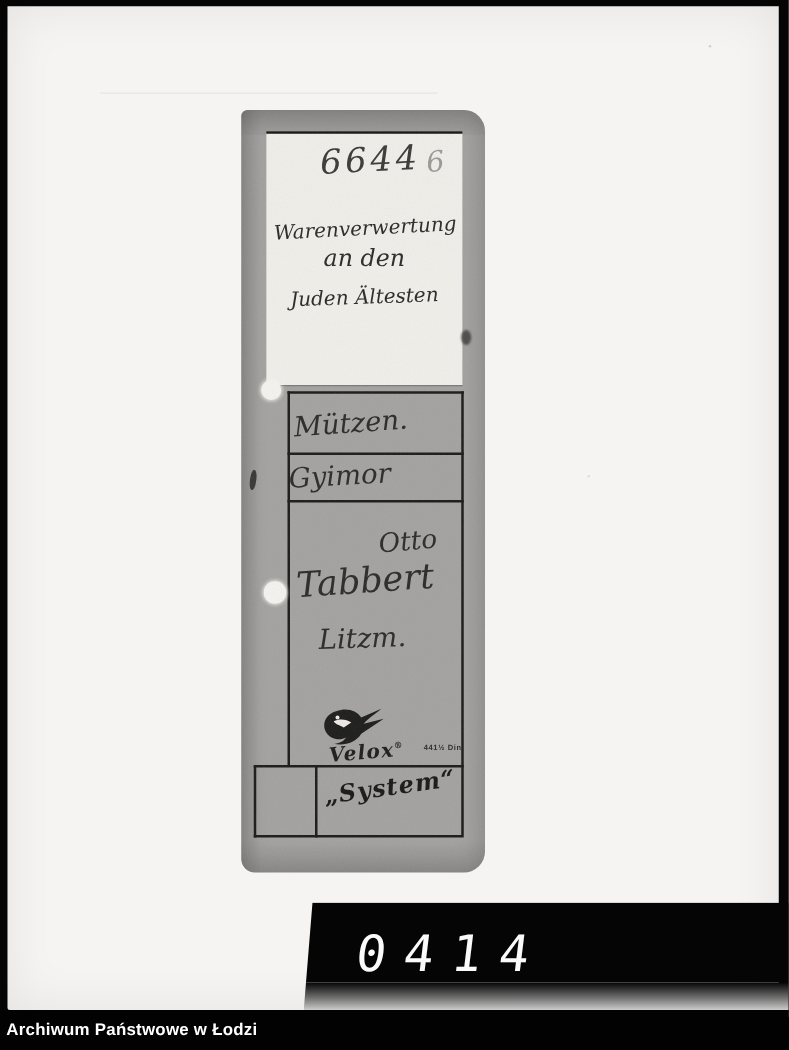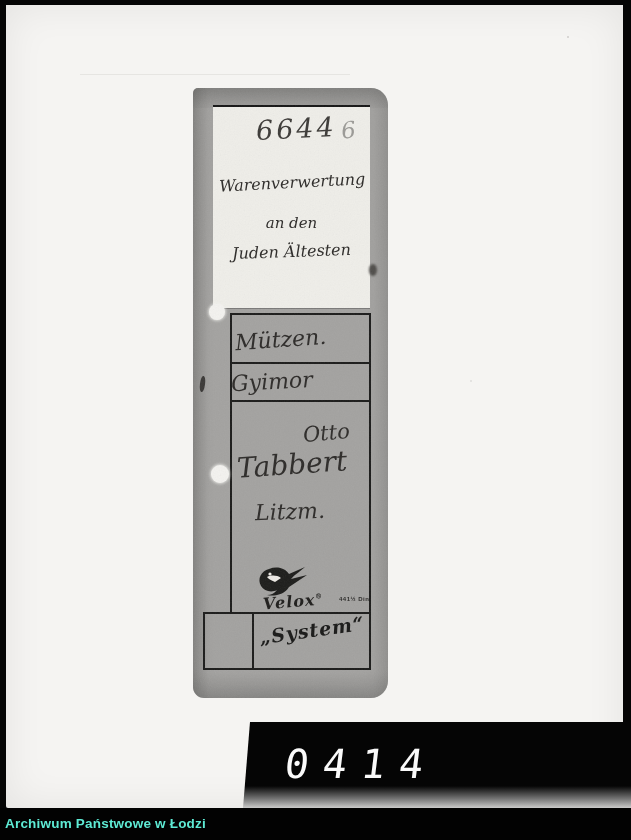--- a/index.html
+++ b/index.html
@@ -49,21 +49,21 @@
     font-size:27px;letter-spacing:3px;color:#3d3b38;
     transform:rotate(-3deg);
   }
   .label-side-number{
     position:absolute;left:128px;top:10px;
     font-size:23px;color:#9b9a96;
     transform:rotate(-6deg);
   }
   .label-title{position:absolute;left:6px;top:66px;width:145px;text-align:center;color:#55524d;}
   .label-title .t1{font-size:16px;transform:rotate(-3deg);}
-  .label-title .t2{font-size:15px;margin-top:22px;}
+  .label-title .t2{font-size:19px;margin-top:4px;}
   .label-title .t3{font-size:16px;margin-top:10px;transform:rotate(-2deg);}
   
   .rule{position:absolute;background:#1b1b1a;}
   
   .fw1{position:absolute;left:42px;top:239px;font-size:22px;transform:rotate(-4deg);}
   .fw2{position:absolute;left:38px;top:281px;font-size:22px;transform:rotate(-3deg);}
   .fw3{position:absolute;left:110px;top:333px;font-size:21px;transform:rotate(-5deg);}
   .fw4{position:absolute;left:44px;top:360px;font-size:28px;transform:rotate(-4deg);}
   .fw5{position:absolute;left:62px;top:411px;font-size:22px;transform:rotate(-2deg);}
   
@@ -101,21 +101,21 @@
     font-family:"DejaVu Sans Mono", monospace;
     font-size:40px;line-height:38px;color:#fafafa;
     transform:skewX(-7deg);
   }
   
   .caption-bar{
     position:absolute;left:0;top:808px;width:631px;height:32px;background:#020202;
   }
   .caption-bar span{
     display:block;padding-left:5px;line-height:31px;
-    font-size:13.5px;font-weight:bold;color:#5eead4;letter-spacing:0.2px;
+    font-size:13.5px;font-weight:bold;color:#ffffff;letter-spacing:0.2px;
   }
 </style>
 </head>
 <body>
 
 <div class="photo">
   <div class="scratch" style="left:74px;top:69px;width:270px;height:1px;"></div>
   <div class="speck-dot" style="left:561px;top:31px;width:2px;height:2px;background:#cfcecb;"></div>
   <div class="speck-dot" style="left:464px;top:375px;width:2px;height:2px;background:#dededb;"></div>
 

